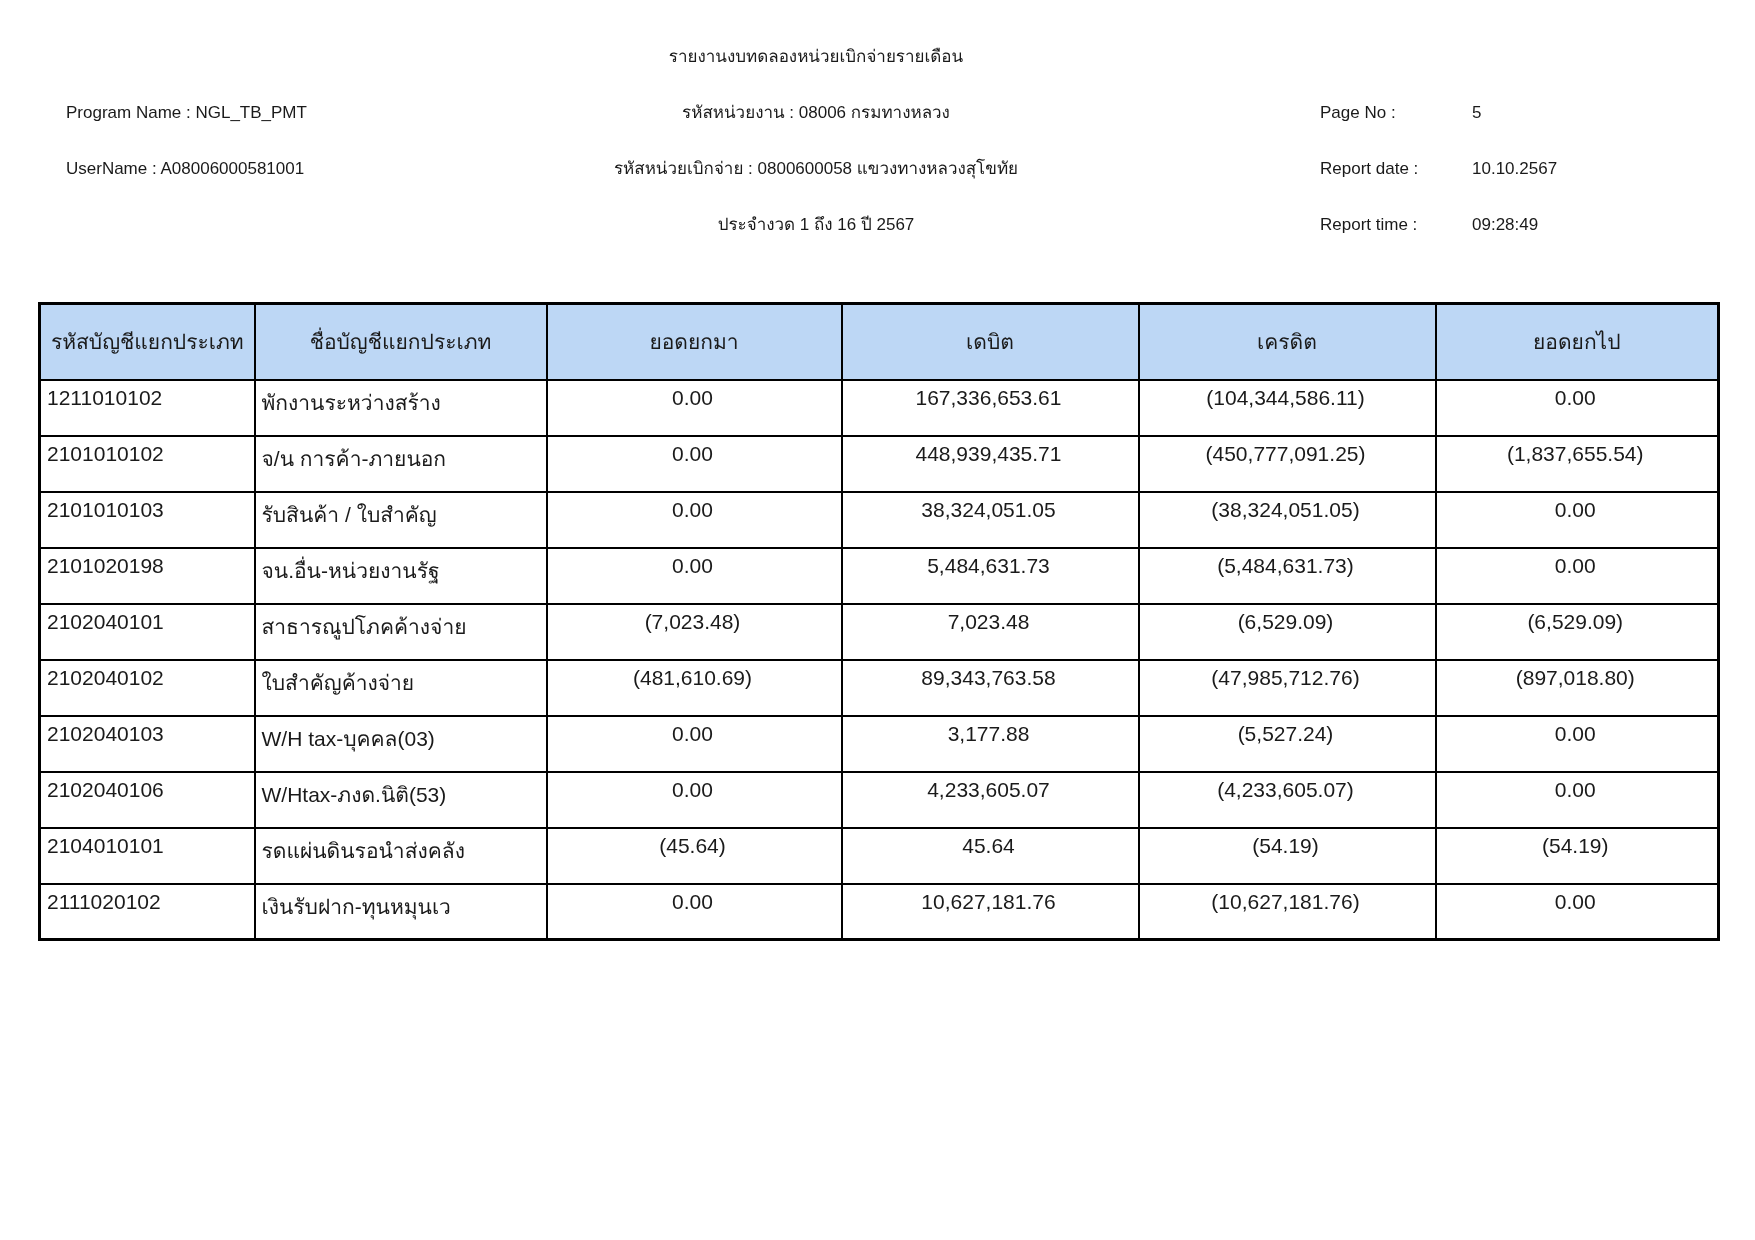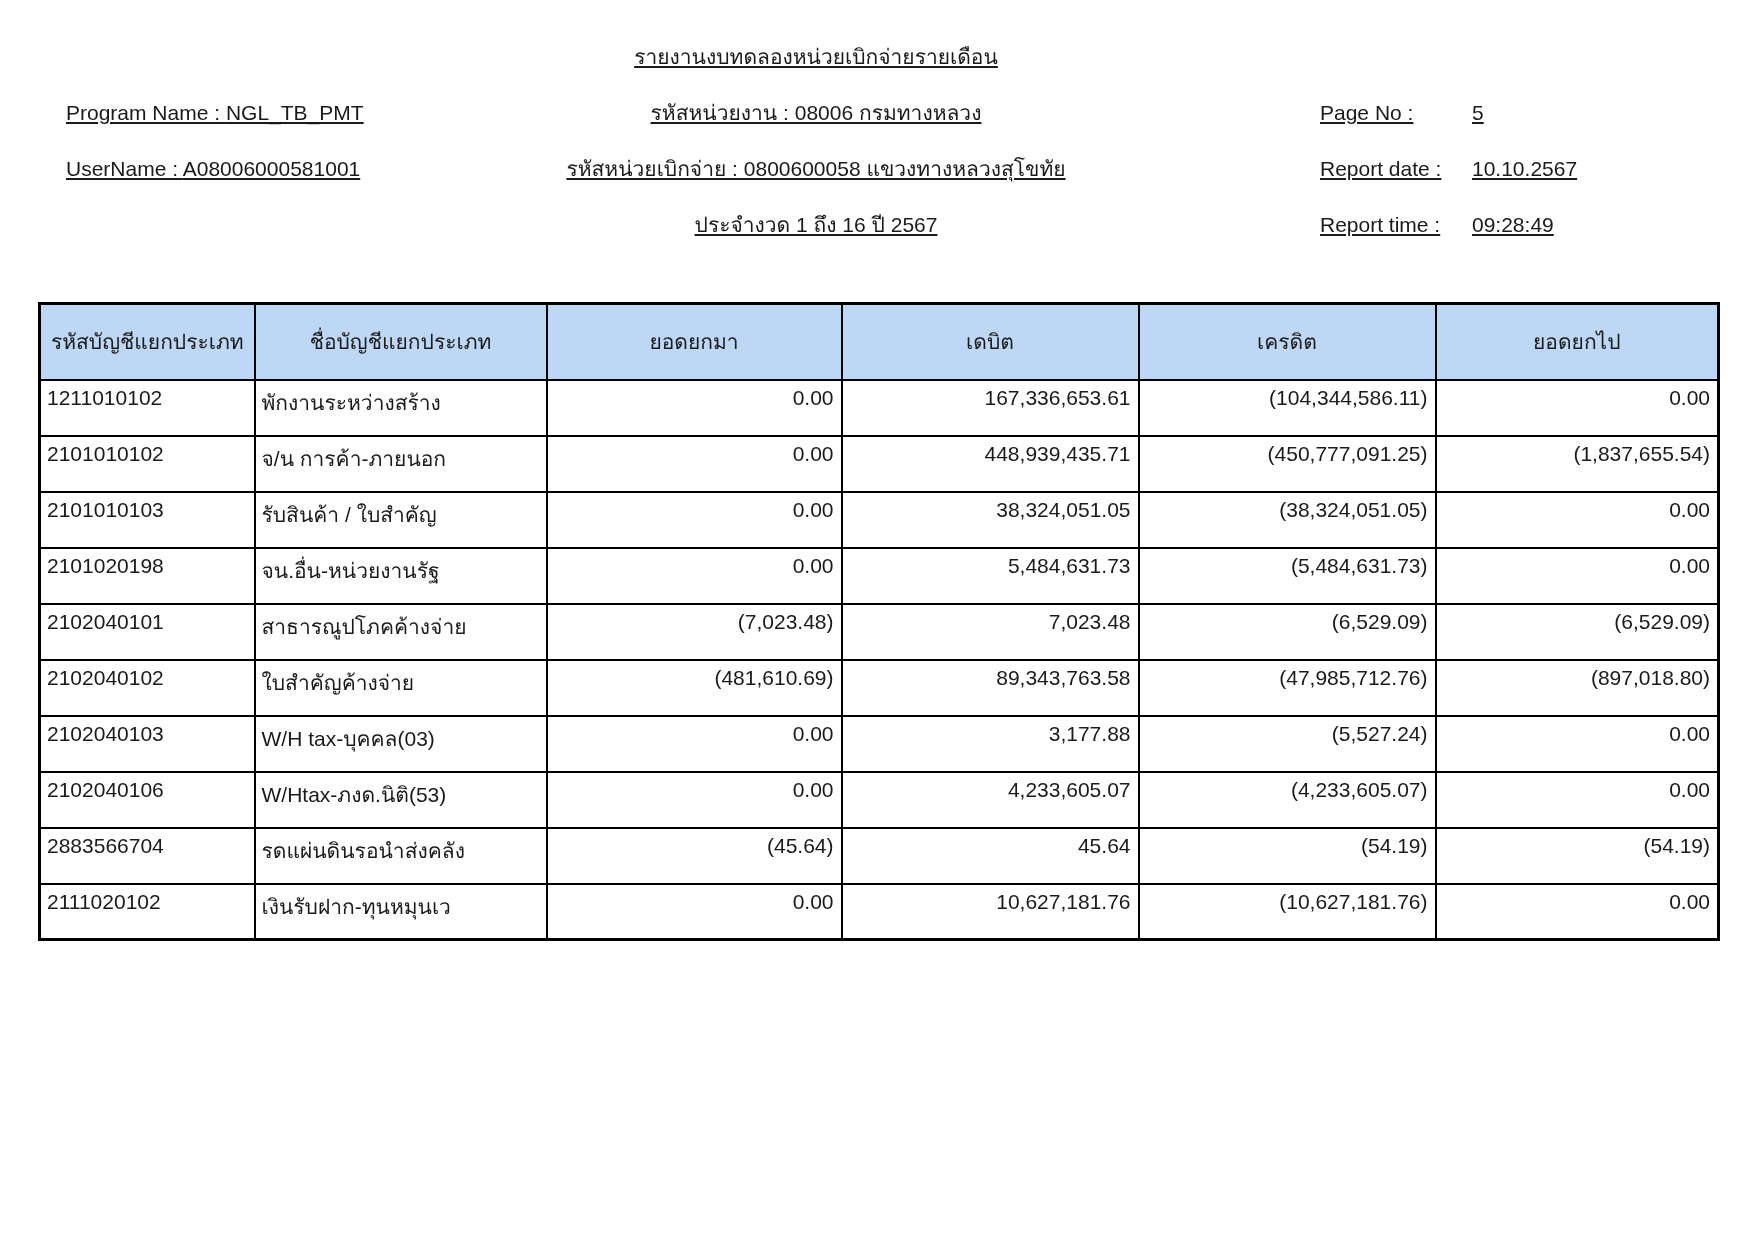--- a/index.html
+++ b/index.html
@@ -7,21 +7,21 @@
   html, body { margin: 0; padding: 0; }
   body {
     width: 1755px; height: 1240px;
     background: #ffffff;
     color: var(--ink);
     font-family: "Liberation Sans", "DejaVu Sans", sans-serif;
     position: relative;
     overflow: hidden;
   }
   .abs { position: absolute; white-space: nowrap; }
-  .fs { font-size: 21px; line-height: 26px; text-decoration: underline; }
+  .fs { font-size: 17px; line-height: 26px; }
   .title-line { top: 44px; }
   .row1 { top: 100px; }
   .row2 { top: 156px; }
   .row3 { top: 212px; }
   .left-col  { left: 38px; margin-left: 28px; }
   .center-col { left: 480px; width: 672px; text-align: center; }
   .label-col { left: 1320px; }
   .value-col { left: 1472px; }
 
   .report-table {
@@ -46,21 +46,21 @@
   }
   .report-table td {
     font-size: 21px;
     height: 56px;
     vertical-align: top;
     padding-top: 5px;
     overflow: hidden;
     white-space: nowrap;
   }
   .report-table td.txt { text-align: left;  padding-left: 6px;  padding-right: 4px; }
-  .report-table td.num { text-align: right; padding-right: 7px; padding-left: 4px; }
+  .report-table td.num { text-align: center; padding-right: 7px; padding-left: 4px; }
 </style>
 </head>
 <body>
 
 <div class="abs fs center-col title-line">รายงานงบทดลองหน่วยเบิกจ่ายรายเดือน</div>
 
 <div class="abs fs left-col row1">
   <span>Program Name :</span>
   <span>NGL_TB_PMT</span>
 </div>
@@ -158,21 +158,21 @@
       </tr>
       <tr>
         <td class="txt">2102040106</td>
         <td class="txt">W/Htax-ภงด.นิติ(53)</td>
         <td class="num">0.00</td>
         <td class="num">4,233,605.07</td>
         <td class="num">(4,233,605.07)</td>
         <td class="num">0.00</td>
       </tr>
       <tr>
-        <td class="txt">2883566704</td>
+        <td class="txt">2104010101</td>
         <td class="txt">รดแผ่นดินรอนำส่งคลัง</td>
         <td class="num">(45.64)</td>
         <td class="num">45.64</td>
         <td class="num">(54.19)</td>
         <td class="num">(54.19)</td>
       </tr>
       <tr>
         <td class="txt">2111020102</td>
         <td class="txt">เงินรับฝาก-ทุนหมุนเว</td>
         <td class="num">0.00</td>

